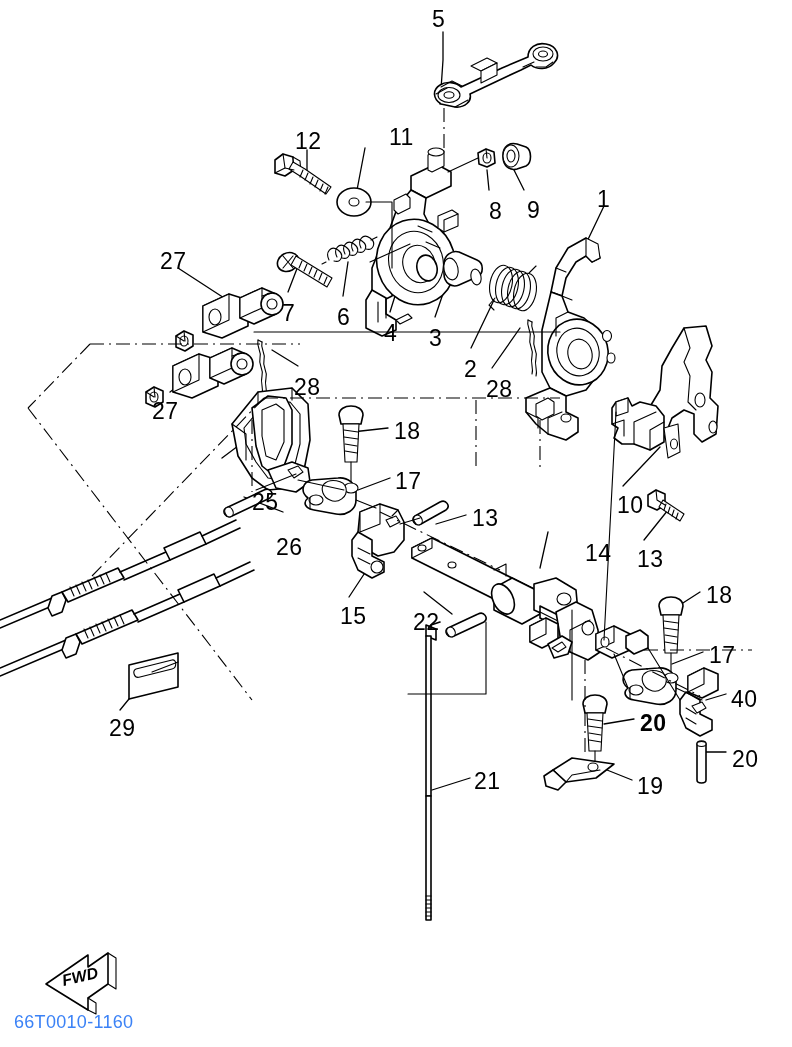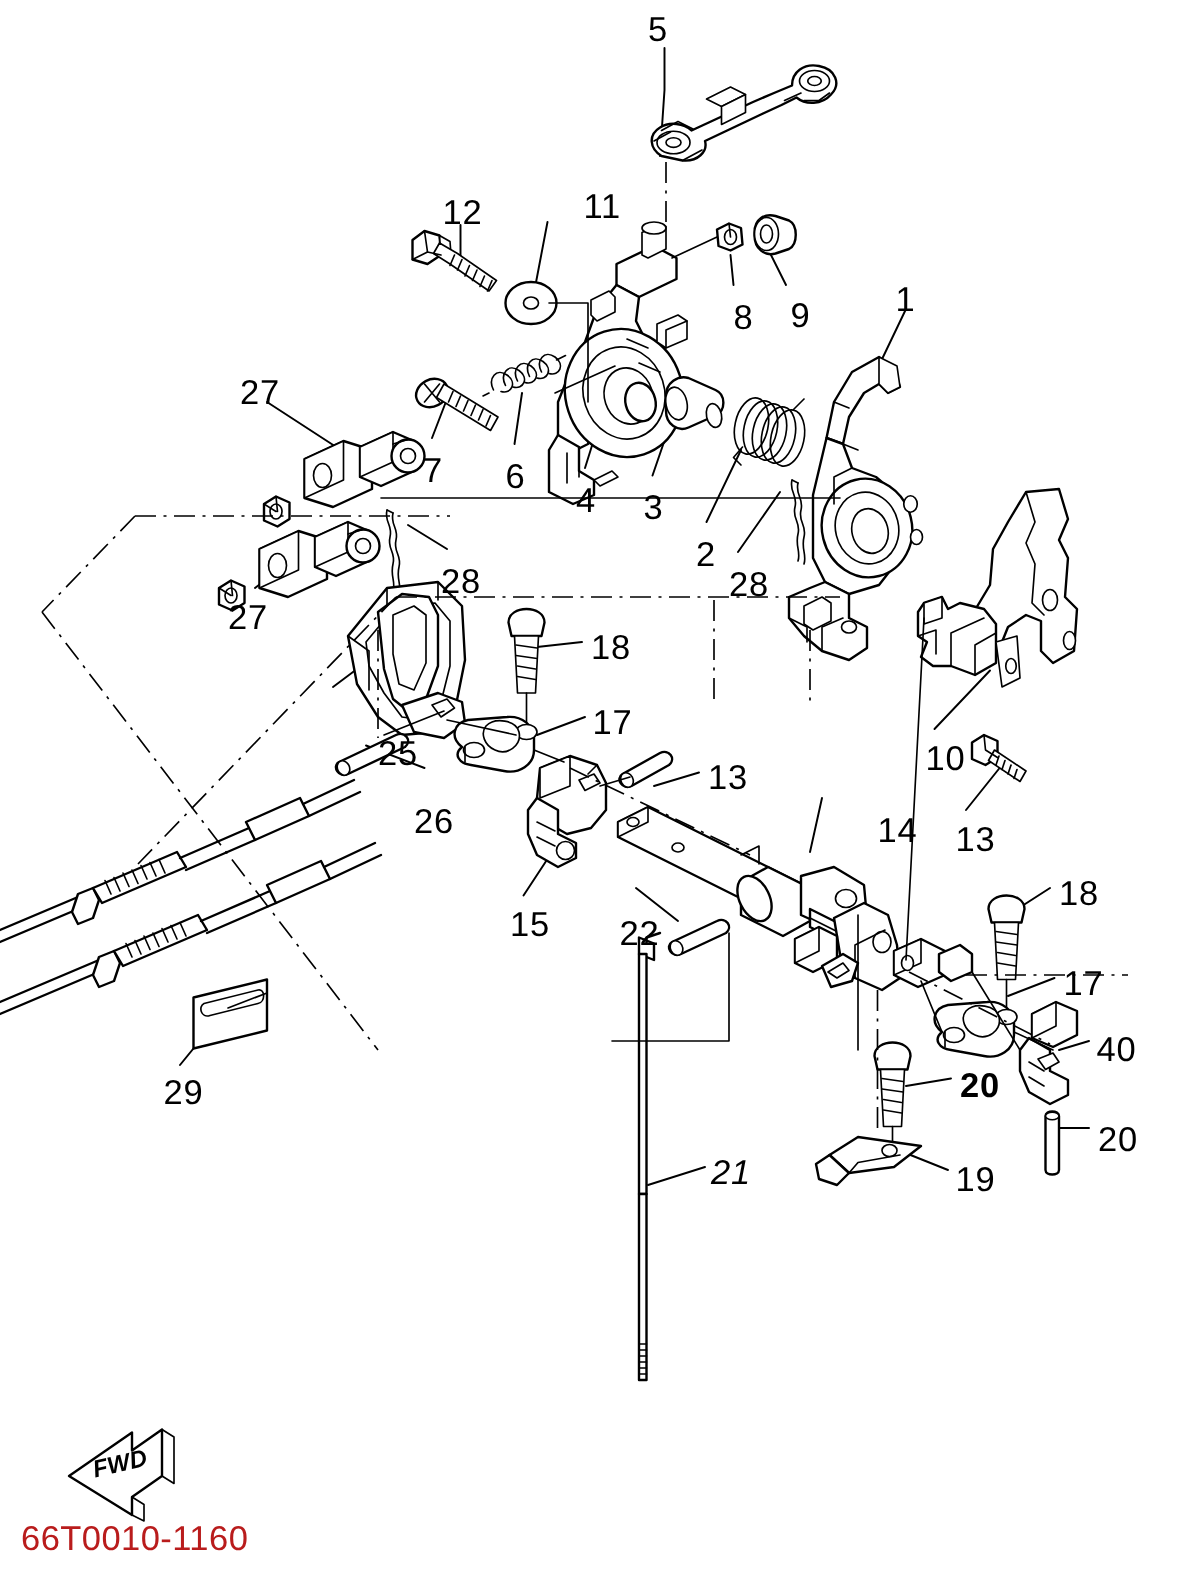--- a/index.html
+++ b/index.html
@@ -4,22 +4,22 @@
 <title>Parts Diagram</title>
 <style>
   html,body{margin:0;padding:0;background:#ffffff;}
   body{width:792px;height:1047px;position:relative;overflow:hidden;
        font-family:"Liberation Sans","DejaVu Sans",sans-serif;color:#000;}
   #sheet{position:absolute;inset:0;width:792px;height:1047px;}
   #art{position:absolute;left:0;top:0;width:792px;height:1047px;}
   .callout{position:absolute;font-size:23px;font-weight:400;line-height:1;
            letter-spacing:0.5px;color:#000;white-space:nowrap;
            font-family:"Liberation Sans","DejaVu Sans",sans-serif;}
-  #diagram-code{position:absolute;left:14px;top:1012px;font-size:23px;
-                letter-spacing:0.3px;color:#b91c1c;}
+  #diagram-code{position:absolute;left:14px;top:1012px;font-size:18px;
+                letter-spacing:0.3px;color:#3b82f6;}
   #fwd-label{position:absolute;left:62px;top:968px;font-size:16px;font-weight:bold;
              font-style:italic;color:#000;transform:rotate(-13deg);
              font-family:"Liberation Sans","DejaVu Sans",sans-serif;}
 </style>
 </head>
 <body>
 
 <div id="sheet">
 
   <svg id="art" viewBox="0 0 792 1047" xmlns="http://www.w3.org/2000/svg">
@@ -591,19 +591,19 @@
       <div class="callout" style="left: 637px; top: 548px;">13</div>
       <div class="callout" style="left: 340px; top: 605px;">15</div>
       <div class="callout" style="left: 413px; top: 586px; margin-top: 25px;">22</div>
       <div class="callout" style="left: 706px; top: 584px;">18</div>
       <div class="callout" style="left: 709px; top: 644px;">17</div>
       <div class="callout" style="left: 731px; top: 688px;">40</div>
       <div class="callout" style="left: 640px; top: 712px; font-weight: bold;">20</div>
       <div class="callout" style="left: 732px; top: 748px;">20</div>
       <div class="callout" style="left: 109px; top: 717px;">29</div>
       <div class="callout" style="left: 637px; top: 775px;">19</div>
-      <div class="callout" style="left: 474px; top: 770px; font-style: italic;">21</div>
+      <div class="callout" style="left: 474px; top: 770px;">21</div>
     </div>
 
   <div id="fwd-label">FWD</div>
 
   <div id="diagram-code">66T0010-1160</div>
 </div>
 
 </body></html>

